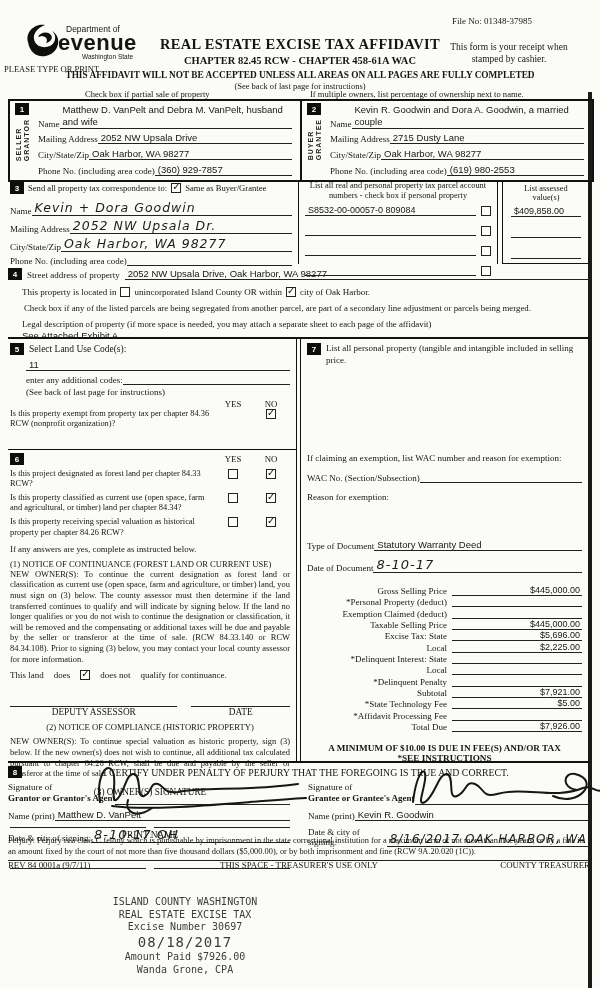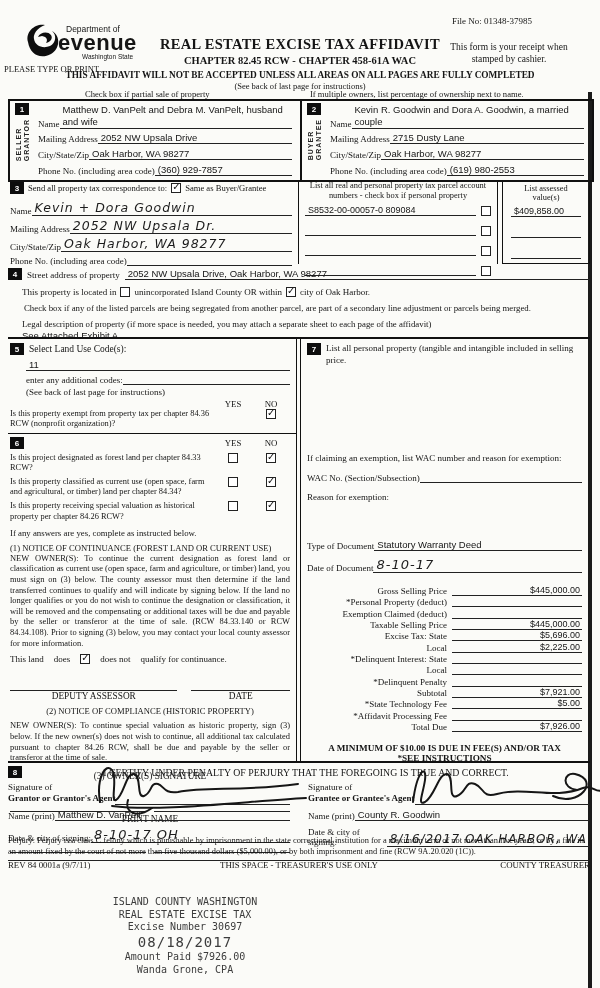--- a/index.html
+++ b/index.html
@@ -217,21 +217,21 @@
         <div class="row" style="margin-left:16px;margin-top:3px;">
             <span>enter any additional codes:</span>
             <span class="fill"></span>
           </div>
         <div style="margin-left:16px;margin-top:2px;">(See back of last page for instructions)</div>
         <div class="q" style="margin-top:2px;">
             <span class="qtxt"></span>
             <span class="ynh b" style="font-weight:normal;">YES</span>
             <span class="ynh">NO</span>
           </div>
-        <div class="q" style="margin-top:0;margin-bottom:4px;">
+        <div class="q" style="margin-top:0;margin-bottom:20px;">
           <span class="qtxt">Is this property exempt from property tax per chapter 84.36 RCW (nonprofit organization)?</span>
           <span class="ynk"></span>
           <span class="ynk"><span class="cb on"></span></span>
         </div>
       </div>
 
       <div style="padding:2px 6px 0 2px;">
         <div class="q" style="align-items:center;margin-top:1px;">
           <span class="qtxt"><span class="badge">6</span></span>
           <span class="ynh">YES</span>
@@ -399,21 +399,21 @@
             <path d="M150,38 C176,50 198,22 172,16 C160,14 158,30 174,32"></path>
           </g>
         </svg>
         <div class="row">
           <span style="line-height:1.25;"><span>Signature of</span><br>
           <span class="b">Grantee or Grantee's Agent</span></span>
           <span class="fill" style="height:18px;"></span>
         </div>
         <div class="row" style="margin-top:4px;">
             <span>Name (print)</span>
-          <span class="fill val">County R. Goodwin</span>
+          <span class="fill val">Kevin R. Goodwin</span>
           </div>
         <div class="row" style="margin-top:6px;">
             <span>Date &amp; city of signing:</span>
           <span class="fill"><span class="hand" style="font-size:12px;">8/16/2017    OAK HARBOR, WA</span></span>
           </div>
       </div>
     </div>
   </div>
 
   <div class="abs" style="left:8px;top:835px;width:582px;font-size:8.4px;line-height:1.35;border-bottom:1px solid #222;padding-bottom:2px;">Perjury:  Perjury is a class C felony which is punishable by imprisonment in the state correctional institution for a maximum term of not more than five years, or by a fine in an amount fixed by the court of not more than five thousand dollars ($5,000.00), or by both imprisonment and fine (RCW 9A.20.020 (1C)).</div>

